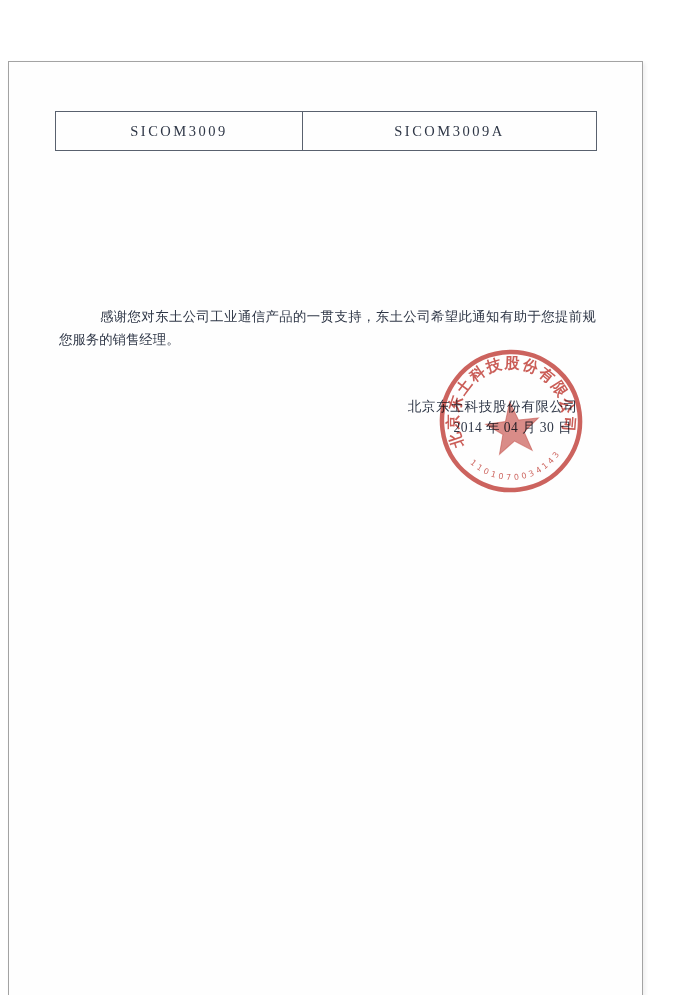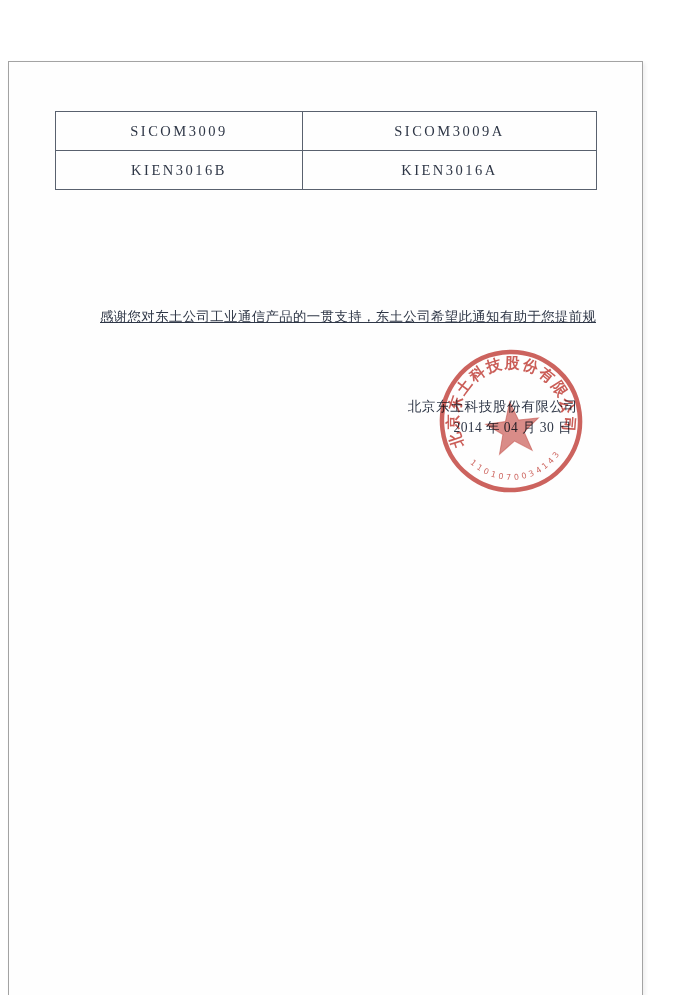--- a/index.html
+++ b/index.html
@@ -47,21 +47,21 @@
   .paragraph {
     position: absolute;
     left: 50px;
     top: 243px;
     width: 537px;
     color: var(--ink, #2f3747);
     font-size: 13.4px;
     line-height: 23px;
   }
   .paragraph .line { white-space: nowrap; }
-  .paragraph .just { text-align: justify; text-align-last: justify; white-space: normal; text-decoration: underline; }
+  .paragraph .just { text-align: justify; text-align-last: justify; white-space: normal; }
   .paragraph .indent { text-indent: 41px; }
   
   .signature {
     position: absolute;
     right: 64px;
     top: 334px;
     text-align: right;
     color: var(--ink, #2f3747);
     z-index: 1;
   }
@@ -118,29 +118,26 @@
 <body>
 
 <div class="sheet">
 
   <table class="model-table">
     <tbody>
       <tr>
         <td class="col-a">SICOM3009</td>
         <td class="col-b">SICOM3009A</td>
       </tr>
-      <tr>
-        <td class="col-a">KIEN3016B</td>
-        <td class="col-b">KIEN3016A</td>
-      </tr>
     </tbody>
   </table>
 
   <div class="paragraph">
     <div class="line just indent">感谢您对东土公司工业通信产品的一贯支持，东土公司希望此通知有助于您提前规</div>
+    <div class="line">您服务的销售经理。</div>
   </div>
 
   <div class="signature">
     <div class="company">北京东土科技股份有限公司</div>
     <div class="date">2014 年 04 月 30 日</div>
   </div>
 
   <svg class="stamp" width="176" height="180" viewBox="0 0 176 180" aria-hidden="true">
     <g transform="rotate(-7 87 87)">
       <circle class="seal-ring" cx="87" cy="87" r="69"></circle>

